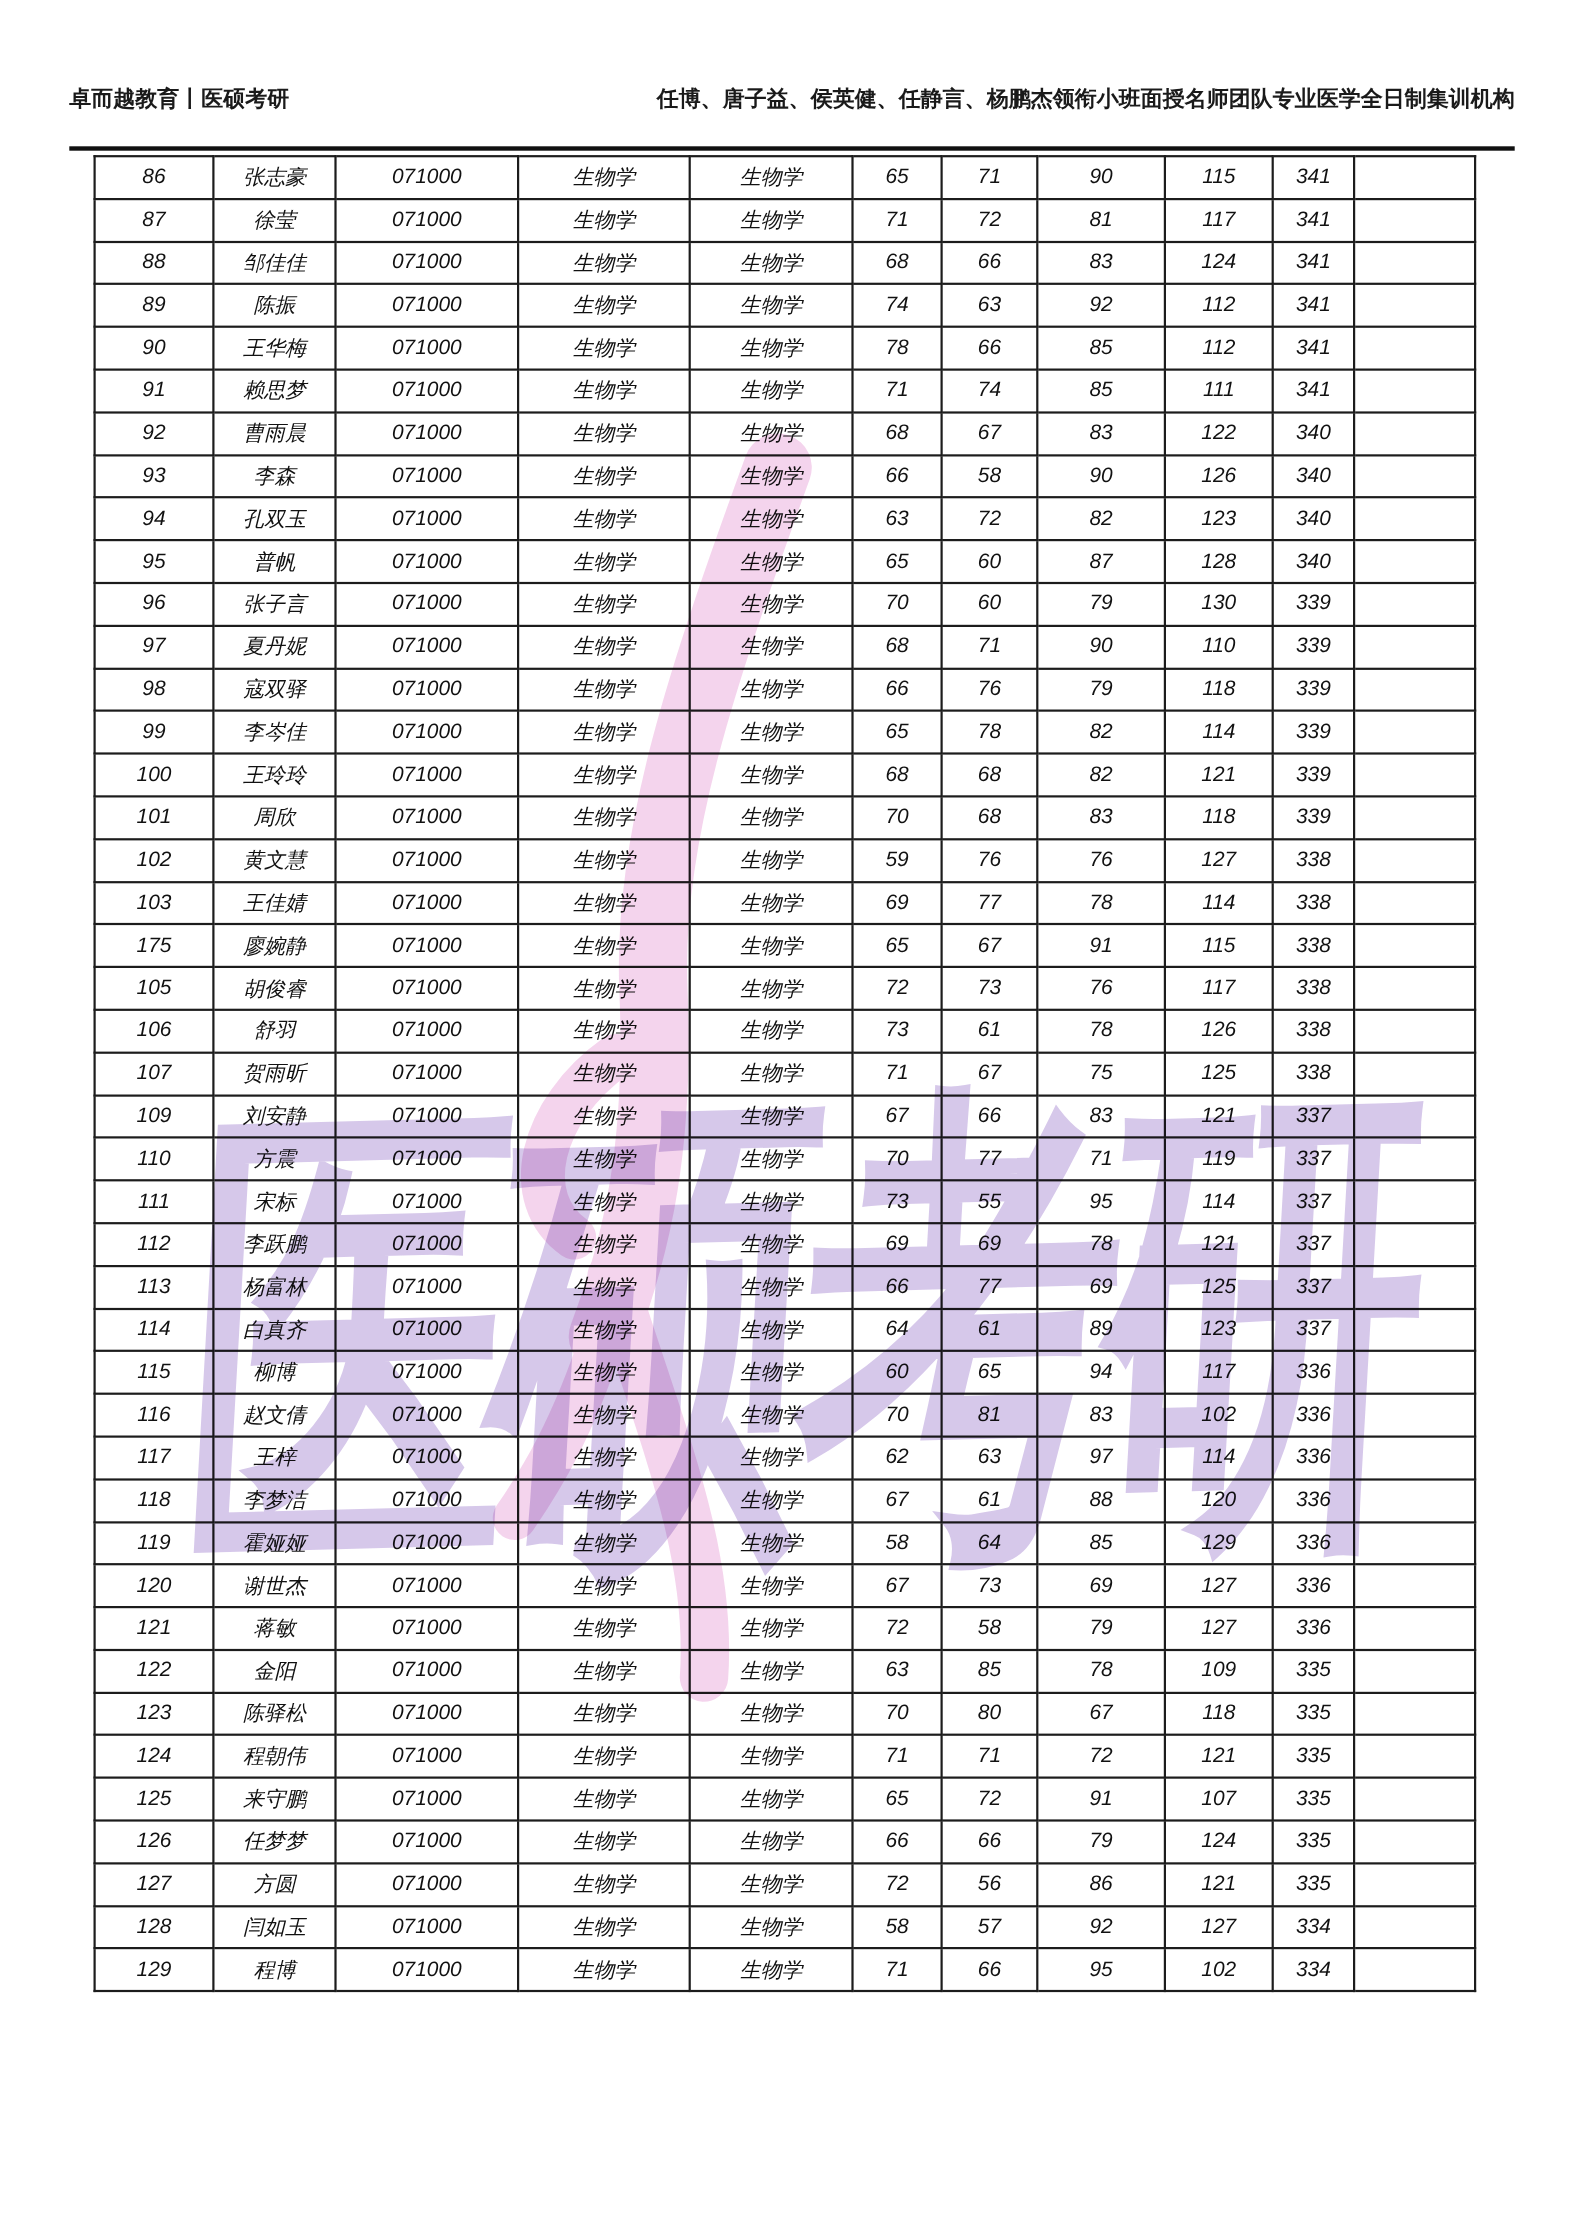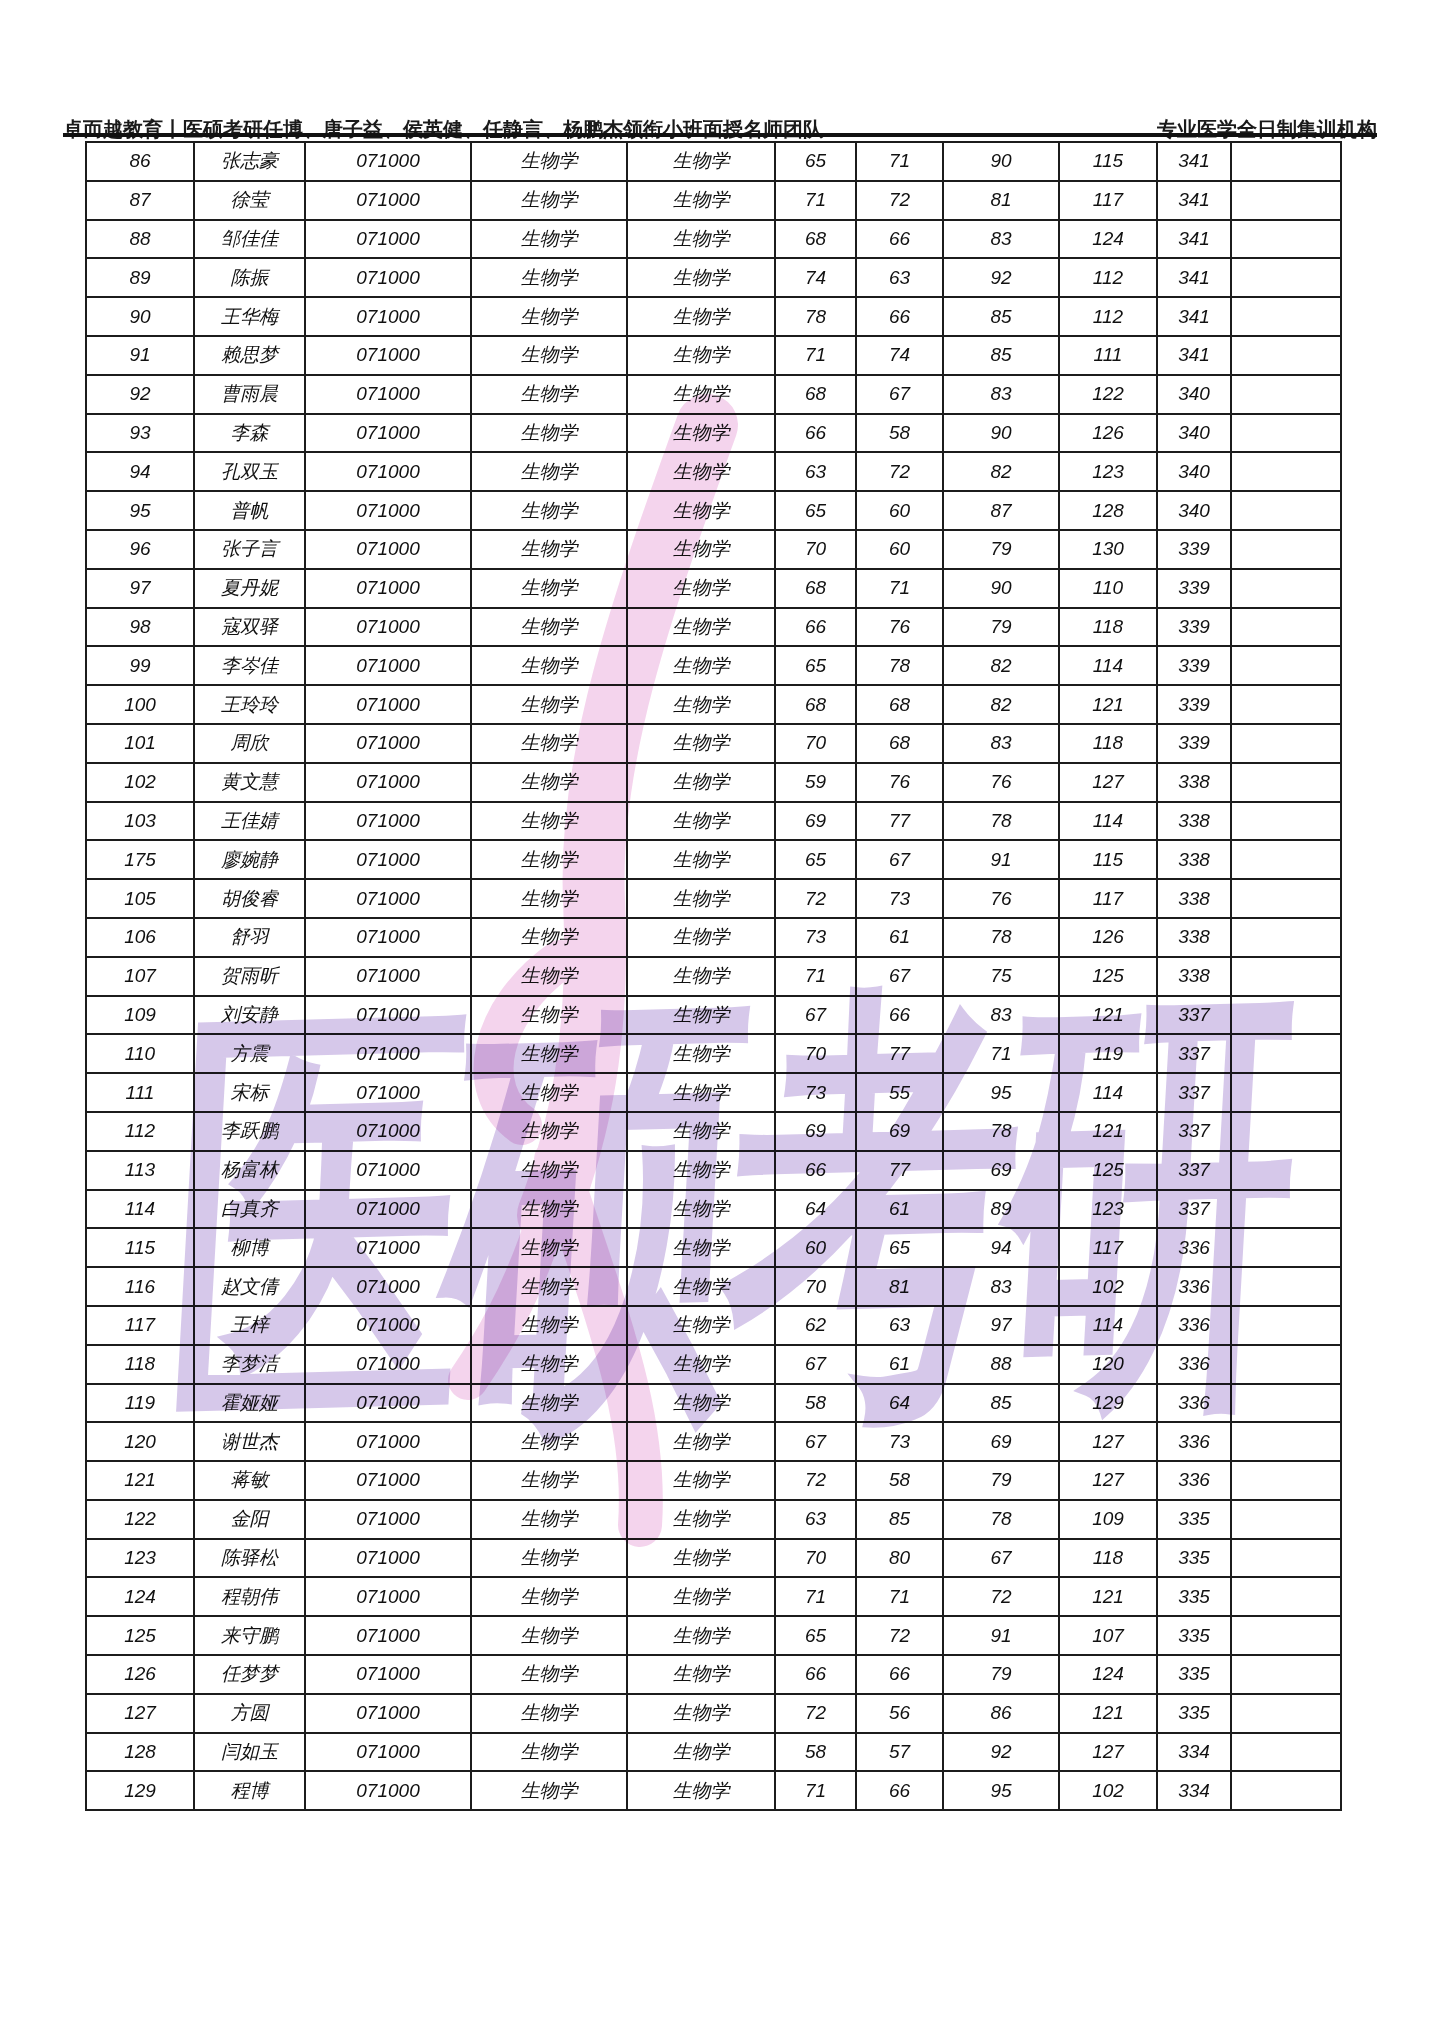--- a/index.html
+++ b/index.html
@@ -22,21 +22,21 @@
     right: 63px;
     top: 76px;
     display: flex;
     justify-content: space-between;
     align-items: flex-end;
     font-size: 20px;
     font-weight: 700;
     color: #1a1a1a;
     white-space: nowrap;
   }
-  .header .h-center { text-align: left; flex: 1; margin-top: 40px; }
+  .header .h-center { text-align: right; flex: 1; }
   .header-rule {
     position: absolute;
     left: 63px;
     width: 1314px;
     top: 133px;
     height: 4px;
     background: #111111;
   }
   
   .score-table {

